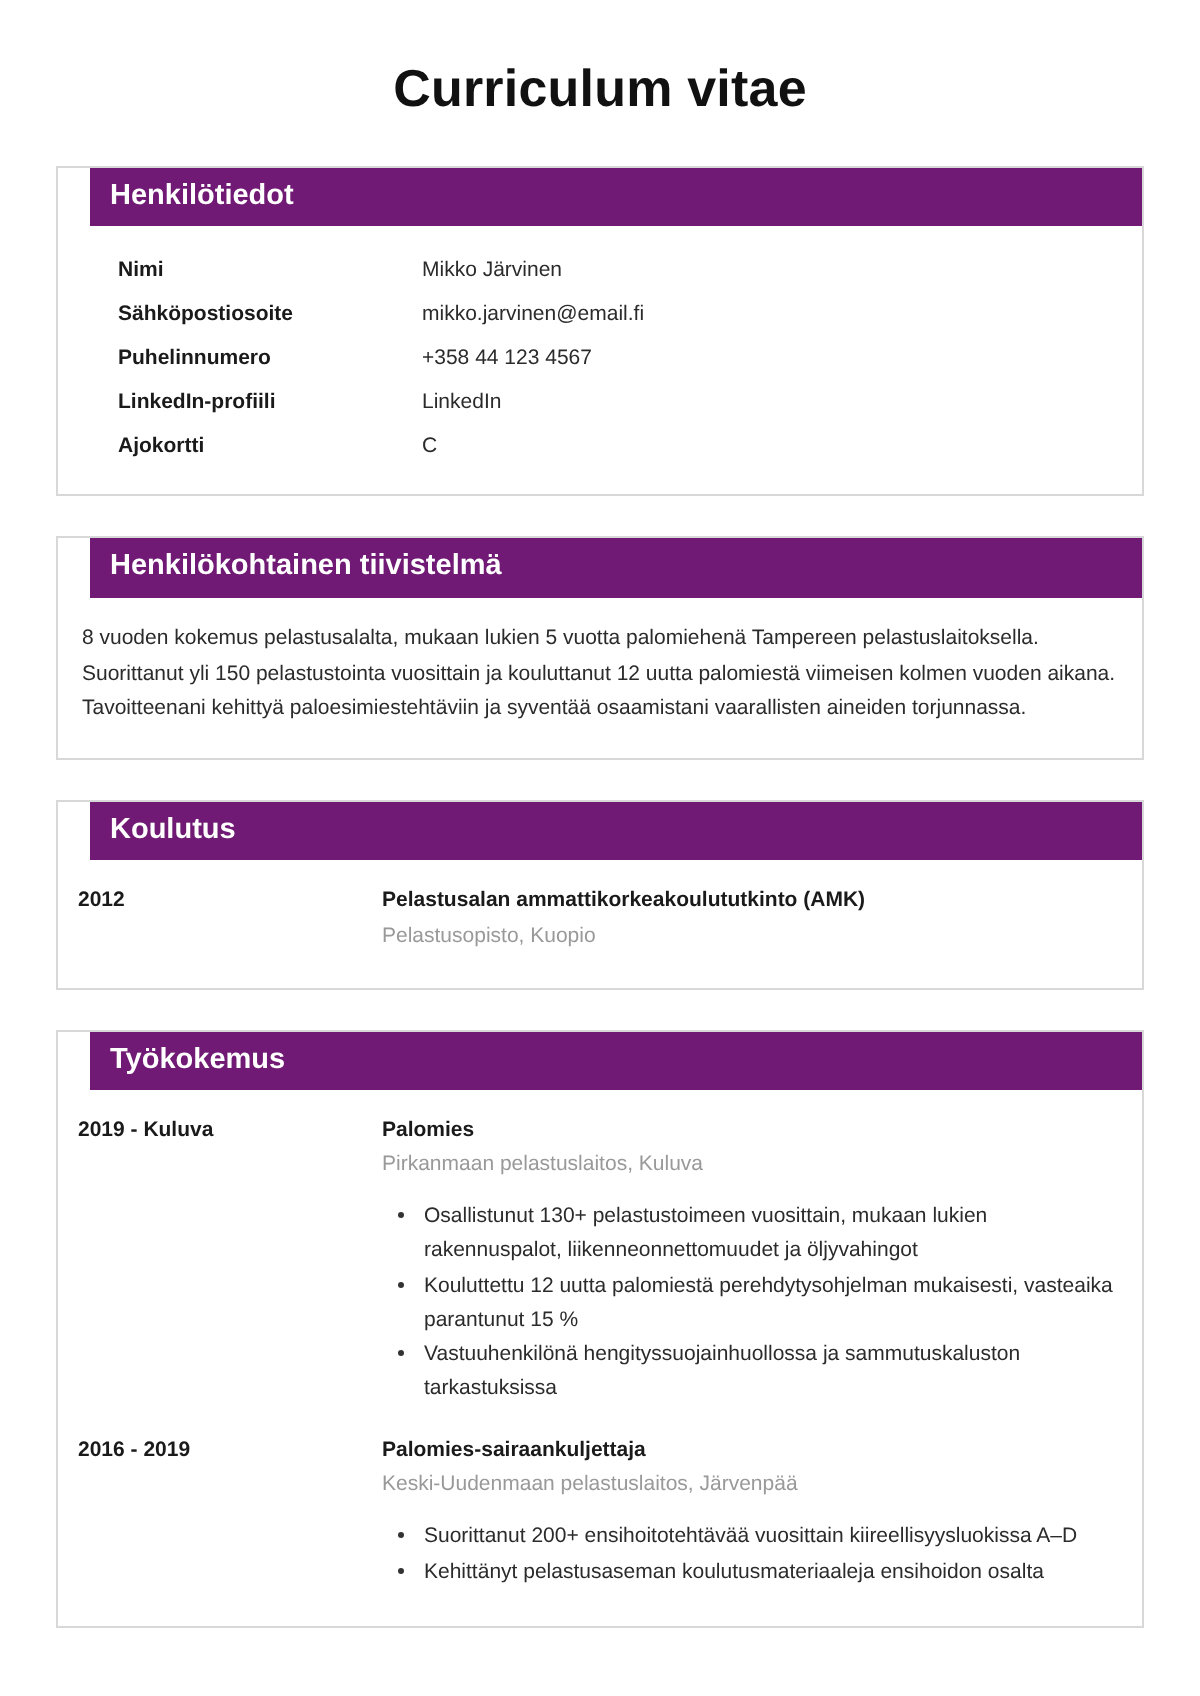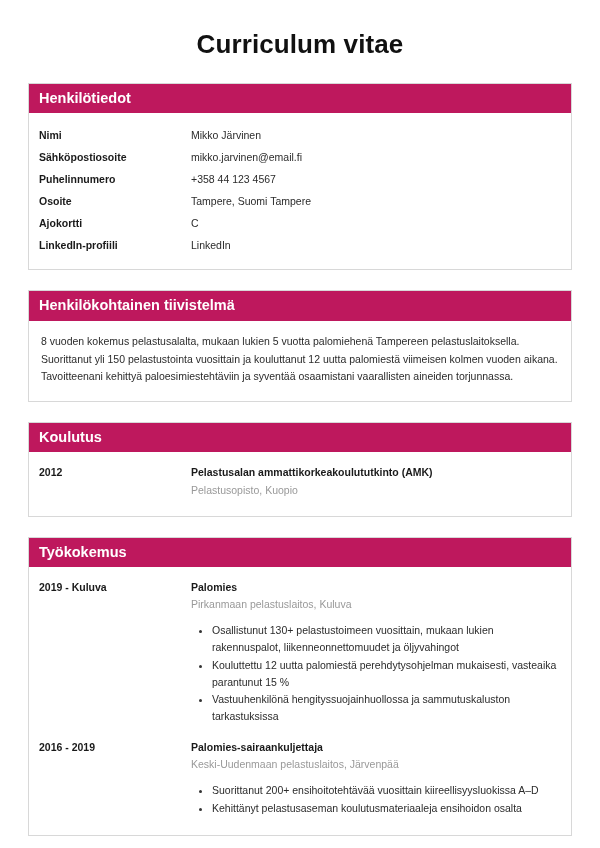--- a/index.html
+++ b/index.html
@@ -37,37 +37,39 @@
   }
 
   
   .card {
     border: 1px solid #d8d8d8;
     background: #ffffff;
     margin-bottom: 20px;
   }
 
   .card-header {
-    background: #be185d;
+    background: #701a75;
     color: #ffffff;
     font-size: 14.5px;
     font-weight: bold;
     padding: 6px 10px 7px 10px;
     line-height: 1.15;
+    margin-left: 16px;
   }
 
   .card-body {
     padding: 11px 10px 13px 10px;
   }
 
   
   .info-row {
     display: flex;
     align-items: center;
     padding: 5px 0;
+    margin-left: 20px;
   }
   .info-label {
     width: 152px;
     flex: 0 0 152px;
     font-size: 10.5px;
     font-weight: bold;
     color: #1a1a1a;
   }
   .info-value {
     font-size: 10.5px;
@@ -147,30 +149,26 @@
       </div>
       <div class="info-row">
         <div class="info-label">Sähköpostiosoite</div>
         <div class="info-value">mikko.jarvinen@email.fi</div>
       </div>
       <div class="info-row">
         <div class="info-label">Puhelinnumero</div>
         <div class="info-value">+358 44 123 4567</div>
       </div>
       <div class="info-row">
-        <div class="info-label">Osoite</div>
-        <div class="info-value">Tampere, Suomi Tampere</div>
+        <div class="info-label">LinkedIn-profiili</div>
+        <div class="info-value">LinkedIn</div>
       </div>
       <div class="info-row">
         <div class="info-label">Ajokortti</div>
         <div class="info-value">C</div>
-      </div>
-      <div class="info-row">
-        <div class="info-label">LinkedIn-profiili</div>
-        <div class="info-value">LinkedIn</div>
       </div>
     </div>
   </section>
 
   <section class="card">
     <div class="card-header">Henkilökohtainen tiivistelmä</div>
     <div class="card-body">
       <p class="summary-text">8 vuoden kokemus pelastusalalta, mukaan lukien 5 vuotta palomiehenä Tampereen pelastuslaitoksella. Suorittanut yli 150 pelastustointa vuosittain ja kouluttanut 12 uutta palomiestä viimeisen kolmen vuoden aikana. Tavoitteenani kehittyä paloesimiestehtäviin ja syventää osaamistani vaarallisten aineiden torjunnassa.</p>
     </div>
   </section>

